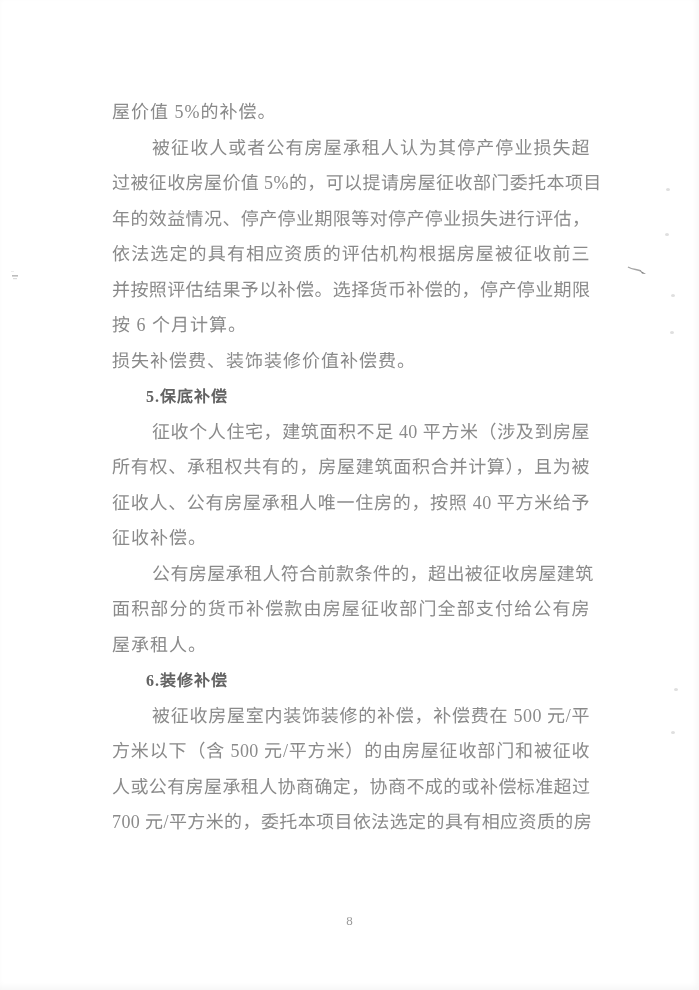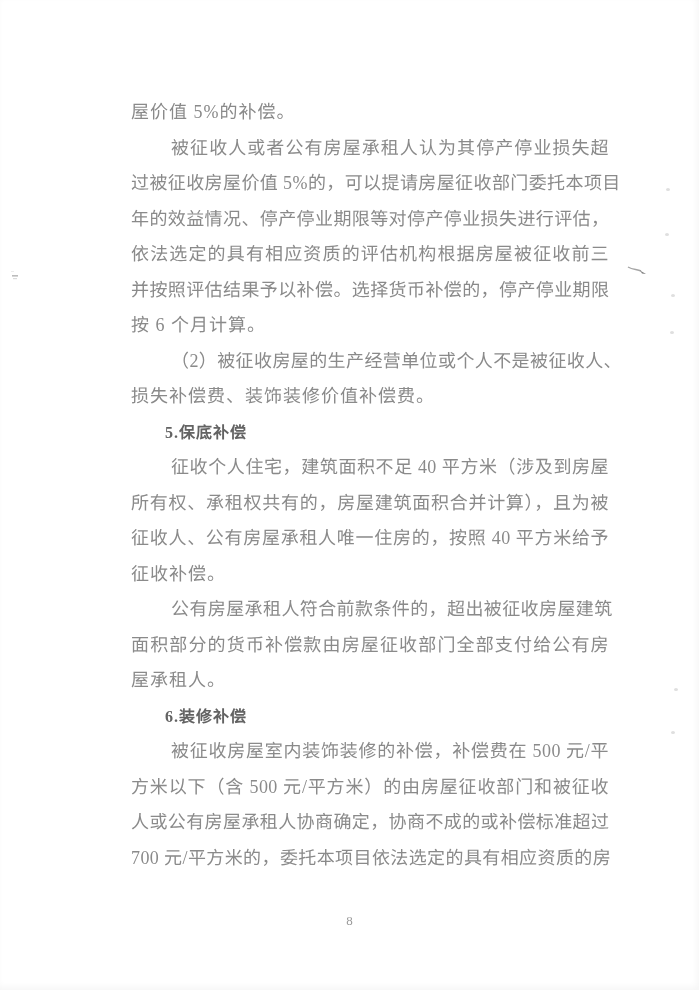--- a/index.html
+++ b/index.html
@@ -13,21 +13,21 @@
     width:699px;height:990px;overflow:hidden;
     background:#f4f4f4;
     font-family:"Liberation Serif","DejaVu Serif",serif;
   }
   .page{
     position:relative;width:699px;height:990px;
     background:var(--page-bg);
     box-shadow:inset -2px -3px 6px rgba(0,0,0,0.04);
   }
   .text-block{
-    position:absolute;left:112px;top:95px;width:478px;margin-left:19px;
+    position:absolute;left:112px;top:95px;width:478px;
   }
   .line{
     height:35.5px;line-height:35.5px;
     font-size:18px;
     color:var(--body-text);
     text-align:justify;
     text-align-last:justify;
     white-space:nowrap;
     letter-spacing:0.4px;
   }
@@ -69,21 +69,20 @@
 <div class="page">
 
   <div class="text-block">
       <div class="line last">屋价值 5%的补偿。</div>
       <div class="line full indent">被征收人或者公有房屋承租人认为其停产停业损失超</div>
       <div class="line full">过被征收房屋价值 5%的，可以提请房屋征收部门委托本项目</div>
       <div class="line full">年的效益情况、停产停业期限等对停产停业损失进行评估，</div>
       <div class="line full">依法选定的具有相应资质的评估机构根据房屋被征收前三</div>
       <div class="line full">并按照评估结果予以补偿。选择货币补偿的，停产停业期限</div>
       <div class="line last">按 6 个月计算。</div>
-      <div class="line full indent">（2）被征收房屋的生产经营单位或个人不是被征收人、</div>
       <div class="line last">损失补偿费、装饰装修价值补偿费。</div>
       <div class="line heading">5.保底补偿</div>
       <div class="line full indent">征收个人住宅，建筑面积不足 40 平方米（涉及到房屋</div>
       <div class="line full">所有权、承租权共有的，房屋建筑面积合并计算），且为被</div>
       <div class="line full">征收人、公有房屋承租人唯一住房的，按照 40 平方米给予</div>
       <div class="line last">征收补偿。</div>
       <div class="line full indent">公有房屋承租人符合前款条件的，超出被征收房屋建筑</div>
       <div class="line full">面积部分的货币补偿款由房屋征收部门全部支付给公有房</div>
       <div class="line last">屋承租人。</div>
       <div class="line heading">6.装修补偿</div>

